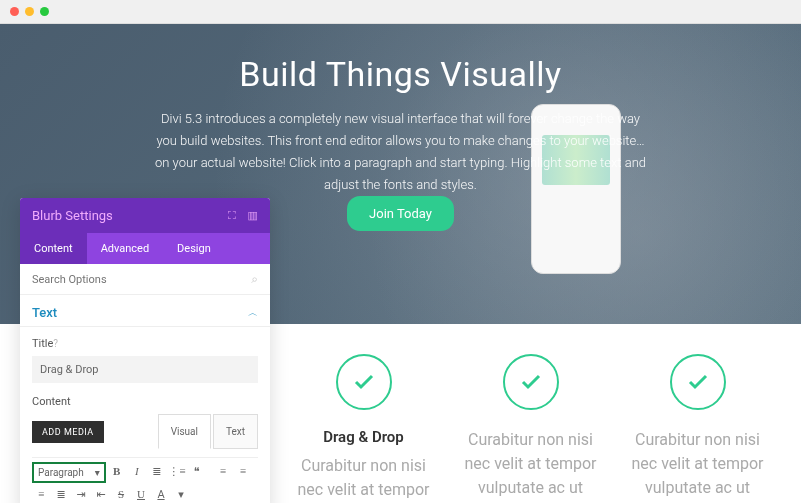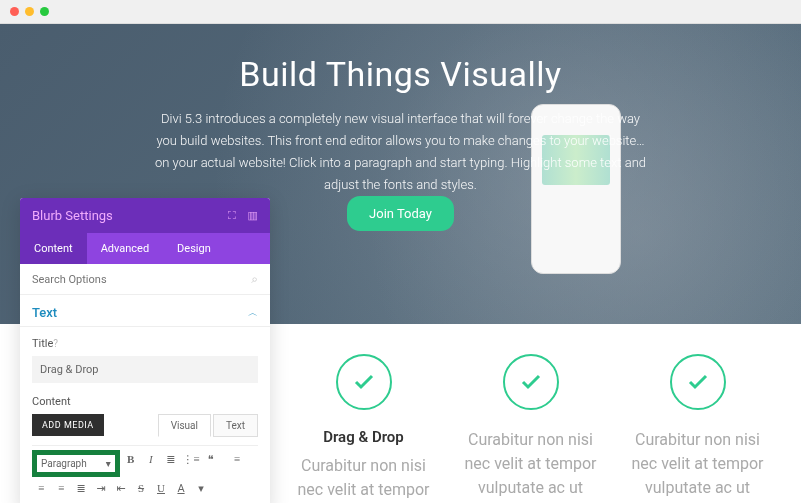--- a/index.html
+++ b/index.html
@@ -29,27 +29,27 @@
 .p-search{padding:8px 12px;display:flex;align-items:flex-end;border-bottom:1px solid #eee}
 .p-search input{border:none;outline:none;flex:1;font-size:11px;color:#999}
 .p-search .si{color:#ccc;font-size:12px}
 .p-sec{padding:10px 12px 6px;display:flex;justify-content:space-between;align-items:center;border-bottom:1px solid #eee}
 .p-sec span{color:#1e8cbe;font-size:13px;font-weight:500}
 .p-sec .chv{color:#1e8cbe;font-size:10px;cursor:pointer}
 .p-body{padding:10px 12px}
 .p-lbl{font-size:11px;color:#555;margin-bottom:6px;display:flex;align-items:center;}
 .p-lbl .q{color:#bbb;font-size:10px}
 .p-inp{width:100%;background:#f3f3f3;border:none;padding:7px 8px;font-size:11px;color:#666;margin-bottom:12px}
-.p-row{display:flex;align-items:flex-start;justify-content:space-between;margin-bottom:8px}
+.p-row{display:flex;align-items:center;justify-content:space-between;margin-bottom:8px}
 .p-btn{background:#2f2f2f;color:#fff;border:none;padding:6px 10px;font-size:9px;letter-spacing:.5px;cursor:pointer}
 .p-etabs{display:flex;gap:2px}
-.p-etab{padding:5px 12px;font-size:10px;color:#666;border:1px solid #ddd;background:#fafafa;cursor:pointer}
+.p-etab{padding:11px 12px;font-size:10px;color:#666;border:1px solid #ddd;background:#fafafa;cursor:pointer}
 .p-etab.active{background:#fff;border-bottom-color:#fff}
 .tb{display:flex;flex-wrap:wrap;gap:2px;padding:4px 0;border-top:1px solid #eee}
-.tb-sel{font-size:10px;padding:3px 4px;border:5px solid #15803d;background:#fff;color:#666;display:flex;align-items:center;gap:19px}
+.tb-sel{font-size:10px;padding:3px 4px;border:2px solid #15803d;background:#fff;color:#666;display:flex;align-items:center;gap:11px}
 .tb-i{width:18px;height:18px;display:flex;align-items:center;justify-content:center;font-size:11px;color:#666;cursor:pointer;font-family:Georgia,serif}
 .tb-i.b{font-weight:bold}.tb-i.it{font-style:italic}
 .tb-sep{width:4px}
 .phone{position:absolute;right:180px;top:80px;width:90px;height:170px;background:#f8f8f8;border-radius:12px;border:1px solid #ddd;z-index:0}
 .phone::after{content:"";position:absolute;top:30px;left:10px;right:10px;height:50px;background:linear-gradient(90deg,#4b9,#8d8,#4b9);border-radius:3px;opacity:.4}
 </style>
 </head>
 <body>
 
 <div class="mac-bar">

